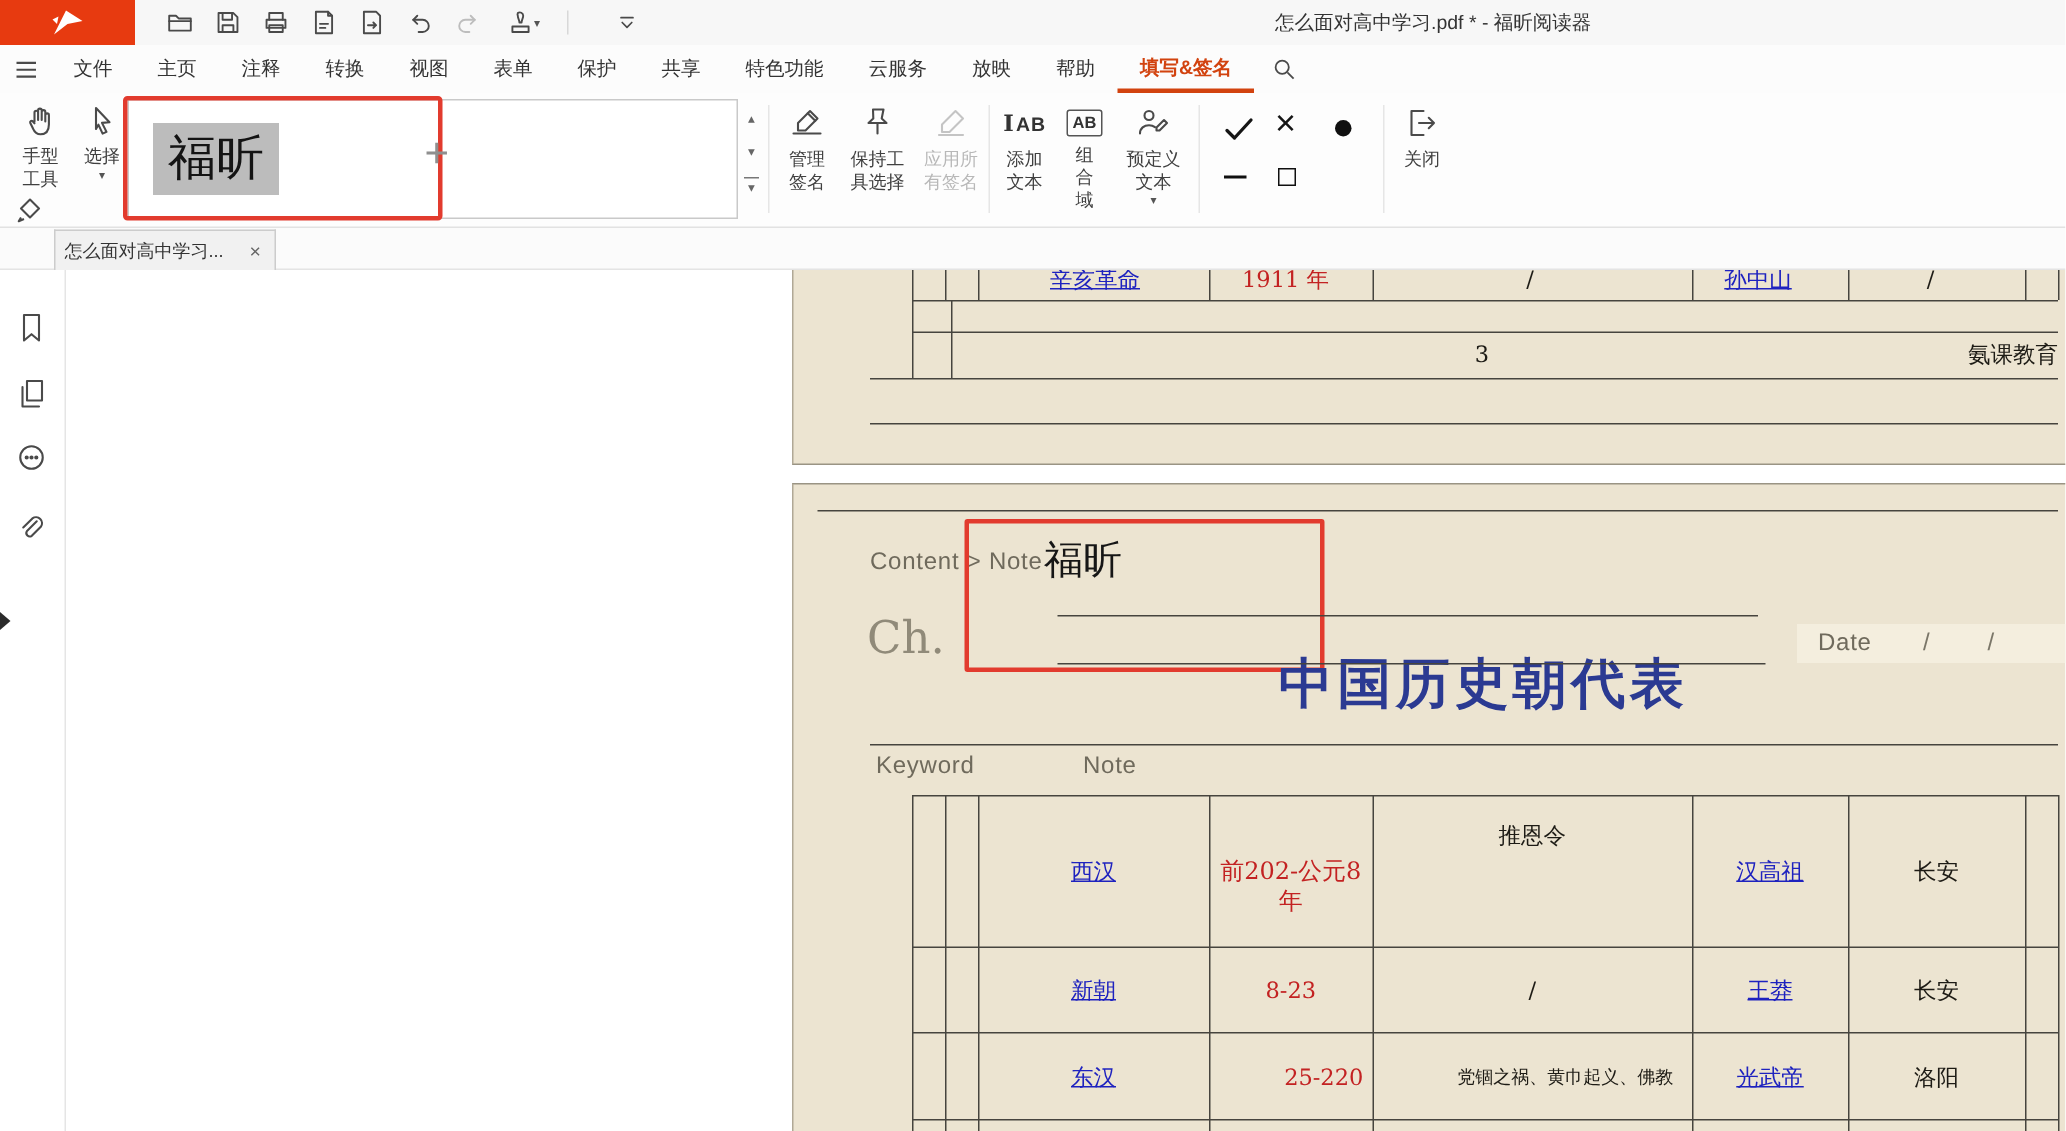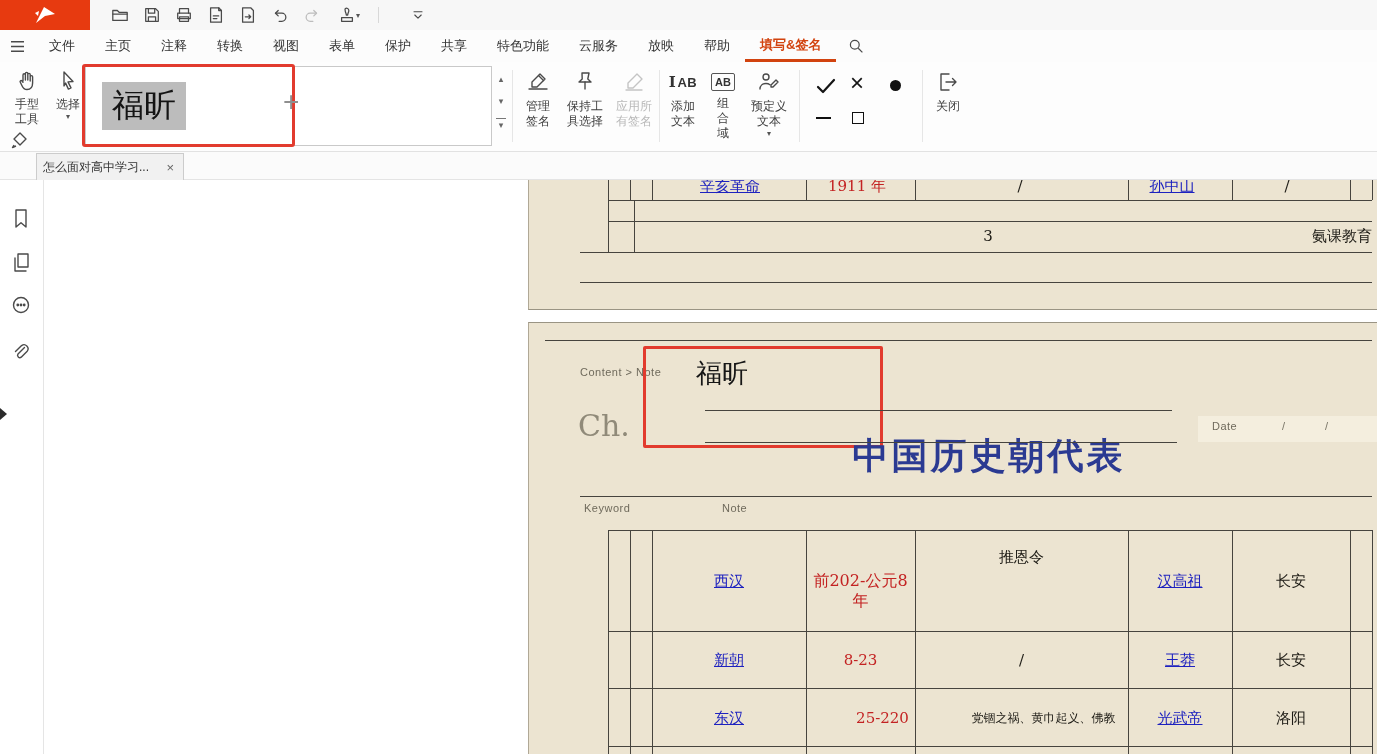--- a/index.html
+++ b/index.html
@@ -86,21 +86,21 @@
     color:#1d1b15; font-size:15px; line-height:20px; height:20px; }
   .center { text-align:center; }
   .right { text-align:right; }
   .link { color:#1e22bf; text-decoration:underline; cursor:pointer; }
   .red { color:#c32222; }
   #doc-title { position:absolute; left:715px; top:252px; width:460px; text-align:center;
     font-family:"DejaVu Serif","Liberation Serif",serif; font-size:36px; font-weight:bold;
     letter-spacing:3px; color:#2b3a92; }
   #ch-label { position:absolute; left:534px; top:228px; font-family:"DejaVu Serif",serif;
     font-size:30px; color:#908a79; }
-  .tiny-label { position:absolute; font-size:11px; color:#6f6a5c; letter-spacing:.5px; }
+  .tiny-label { position:absolute; font-size:16px; color:#6f6a5c; letter-spacing:.5px; }
   #date-strip { position:absolute; left:1154px; top:236px; width:180px; height:26px; background:#f4eede; }
   #sig-annot-page { position:absolute; left:599px; top:166px; width:240px; height:102px;
     border:3px solid #e23b2e; border-radius:2px; cursor:move; }
   #page-sig { position:absolute; left:652px; top:176px; font-family:"DejaVu Serif",serif;
     font-size:26px; color:#161616; }
 </style>
 </head>
 <body>
 
 <div id="app">
@@ -165,20 +165,21 @@
       </svg>
       <span class="dd-arrow">▾</span>
     </div>
     <div class="tsep"></div>
     <div class="tico" style="margin-left:18px">
       <svg width="16" height="16" viewBox="0 0 20 20">
         <path d="M5 6h10"></path>
           <path d="M6 10l4 4 4-4"></path>
       </svg>
     </div>
+    <div id="win-title">怎么面对高中学习.pdf * - 福昕阅读器</div>
   </div>
 
   <div id="menubar">
     <div id="menu-burger">
       <svg width="15" height="13" viewBox="0 0 16 14" style="stroke:#4a4a4a;stroke-width:1.6">
         <path d="M1 2h14M1 7h14M1 12h14"></path>
       </svg>
     </div>
     <div class="menu-item">文件</div>
     <div class="menu-item">主页</div>

